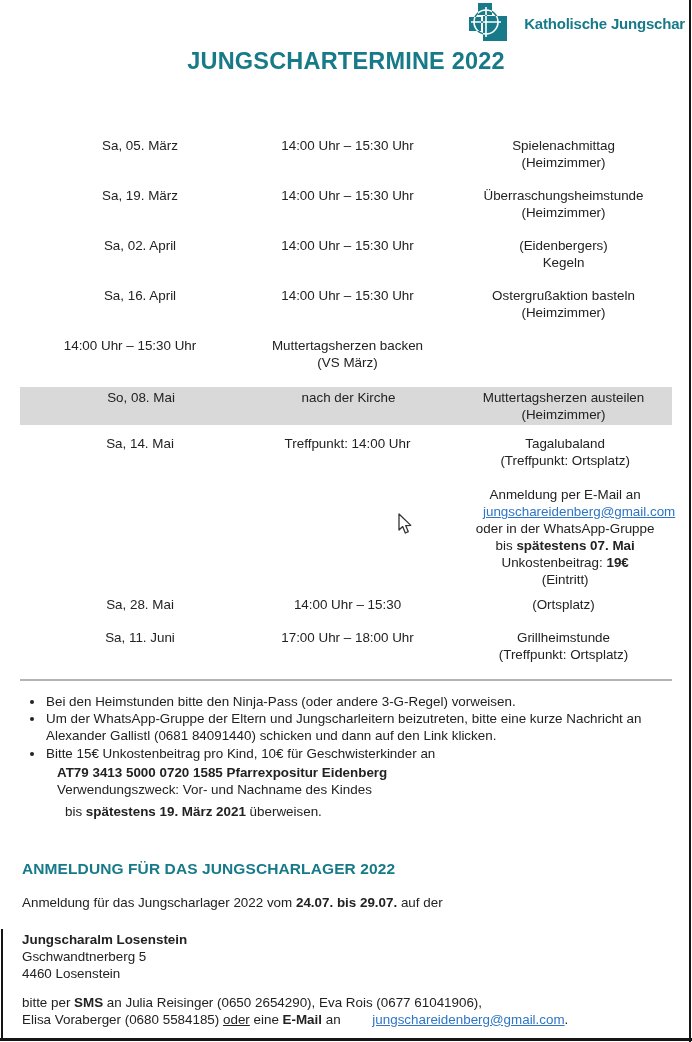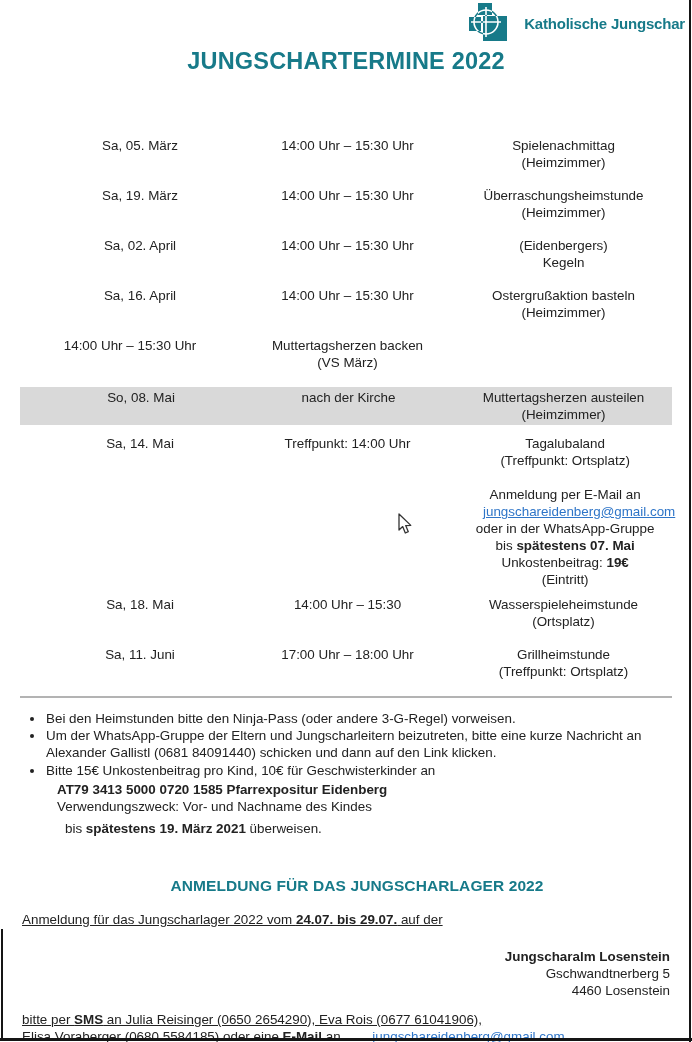--- a/index.html
+++ b/index.html
@@ -36,23 +36,23 @@
   a.link, .link { color:var(--link); text-decoration:underline; cursor:pointer;padding-left:28px; }
 
   .sep { border:none; border-top:2px solid var(--separator); margin:8px 20px 0 20px; }
 
   ul.bullets { margin:12px 38px 0 25px; padding:0 0 0 20px; line-height:17.2px; }
   ul.bullets li { margin:0; padding-left:1px; }
 
   .payment { margin:2px 0 0 57px; line-height:17px; }
   .payment .due { margin-top:5px;padding-left:8px; }
 
-  .camp-heading { margin:40px 0 16px 22px; color:var(--teal); font-size:15.5px; font-weight:bold; letter-spacing:0.1px;text-align:center; }
-  .para { margin:12px 22px 0 22px; line-height:17px;text-decoration:underline; }
-  .address { margin:20px 22px 0 22px; line-height:17px;text-align:right; }
+  .camp-heading { margin:40px 0 16px 22px; color:var(--teal); font-size:15.5px; font-weight:bold; letter-spacing:0.1px; }
+  .para { margin:12px 22px 0 22px; line-height:17px; }
+  .address { margin:20px 22px 0 22px; line-height:17px; }
 
   
   .cursor { position:absolute; left:398px; top:513px; pointer-events:none; }
 </style>
 </head>
 <body>
 
 <div class="page">
 
   <div class="logo">
@@ -149,24 +149,23 @@
           <div><a class="link">jungschareidenberg@gmail.com</a></div>
           <div>oder in der WhatsApp-Gruppe</div>
           <div><span>bis </span><span class="b">spätestens 07. Mai</span></div>
           <div><span>Unkostenbeitrag: </span><span class="b">19€</span></div>
           <div>(Eintritt)</div>
         </div>
       </div>
     </div>
 
     <div class="row">
-      <div class="c1">Sa, 18. Mai</div>
+      <div class="c1">Sa, 28. Mai</div>
       <div class="c2">14:00 Uhr – 15:30</div>
       <div class="c3">
-        <div>Wasserspieleheimstunde</div>
         <div>(Ortsplatz)</div>
       </div>
     </div>
 
     <div class="row">
       <div class="c1">Sa, 11. Juni</div>
       <div class="c2">17:00 Uhr – 18:00 Uhr</div>
       <div class="c3">
         <div>Grillheimstunde</div>
         <div>(Treffpunkt: Ortsplatz)</div>

